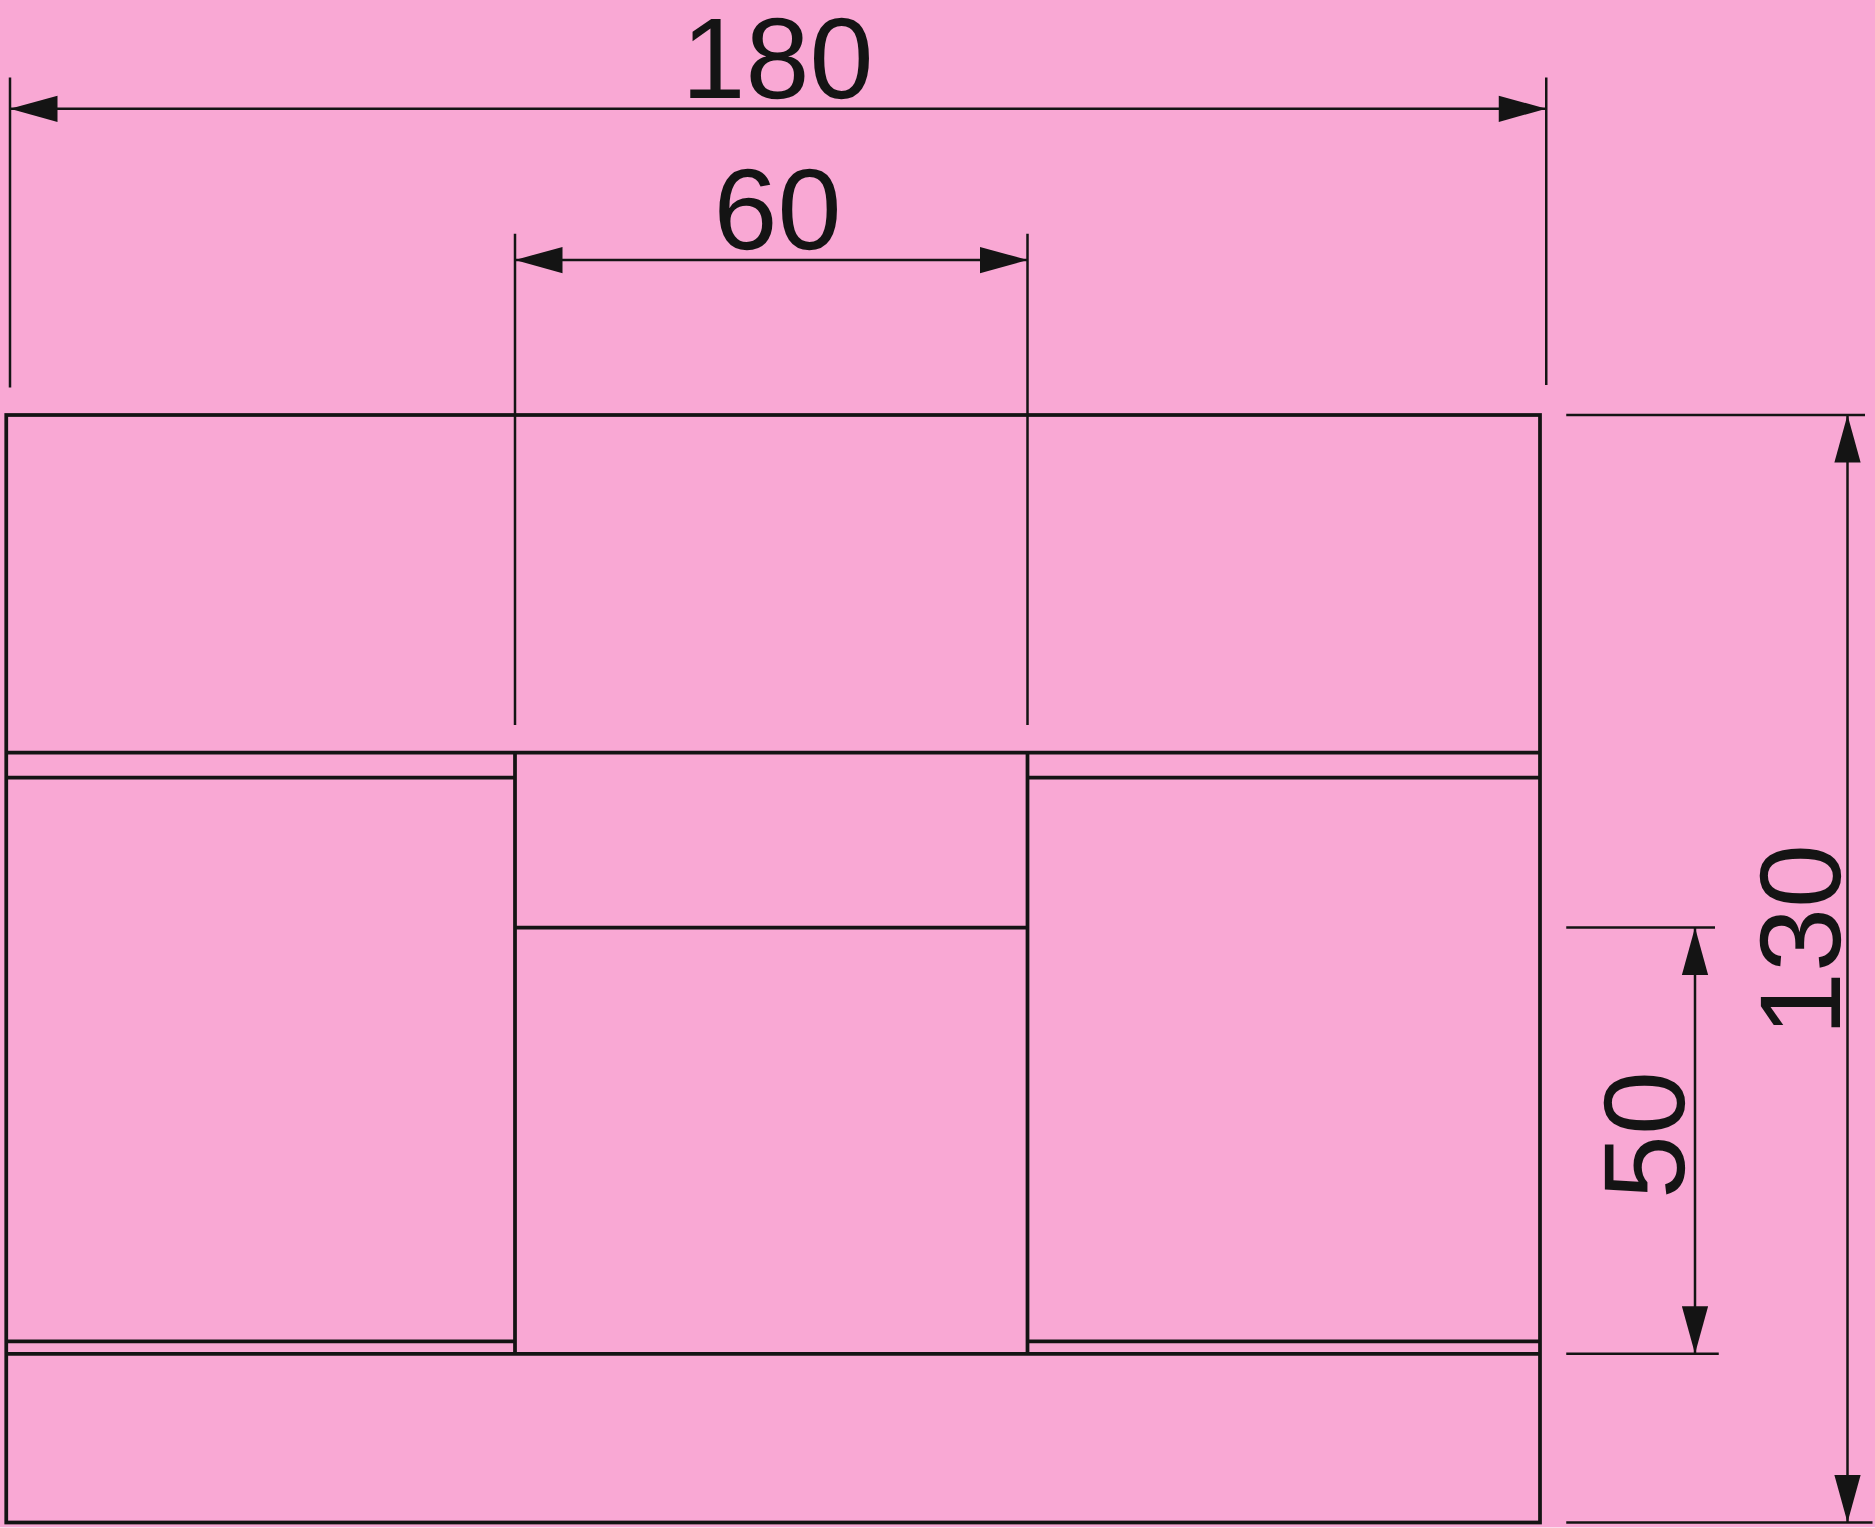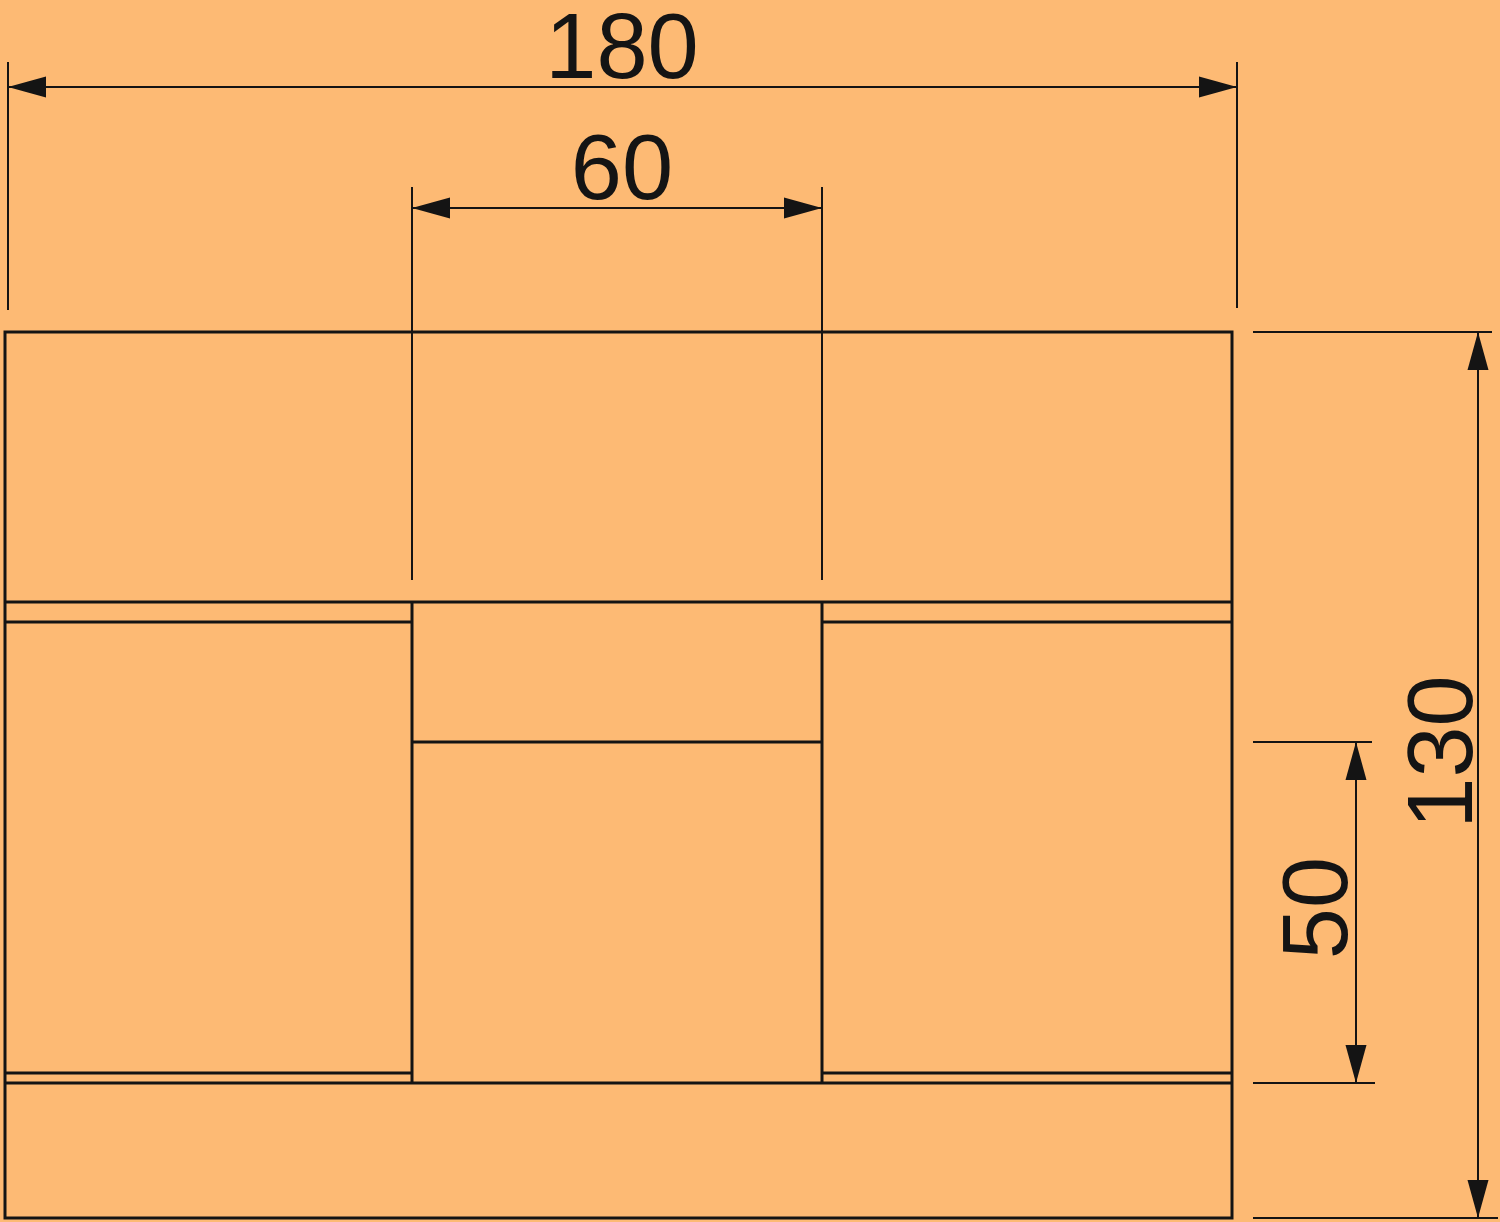--- a/index.html
+++ b/index.html
@@ -4,21 +4,21 @@
 <style>
   html, body {
     margin: 0;
     padding: 0;
     background: #ffffff;
   }
   .canvas {
     position: relative;
     width: 1500px;
     height: 1222px;
-    background: #fdba74;
+    background: #f9a8d4;
     overflow: hidden;
   }
   svg { display: block; }
   
   .obj {
     fill: none;
     stroke: #141414;
     stroke-width: 3;
     stroke-linecap: butt;
   }

